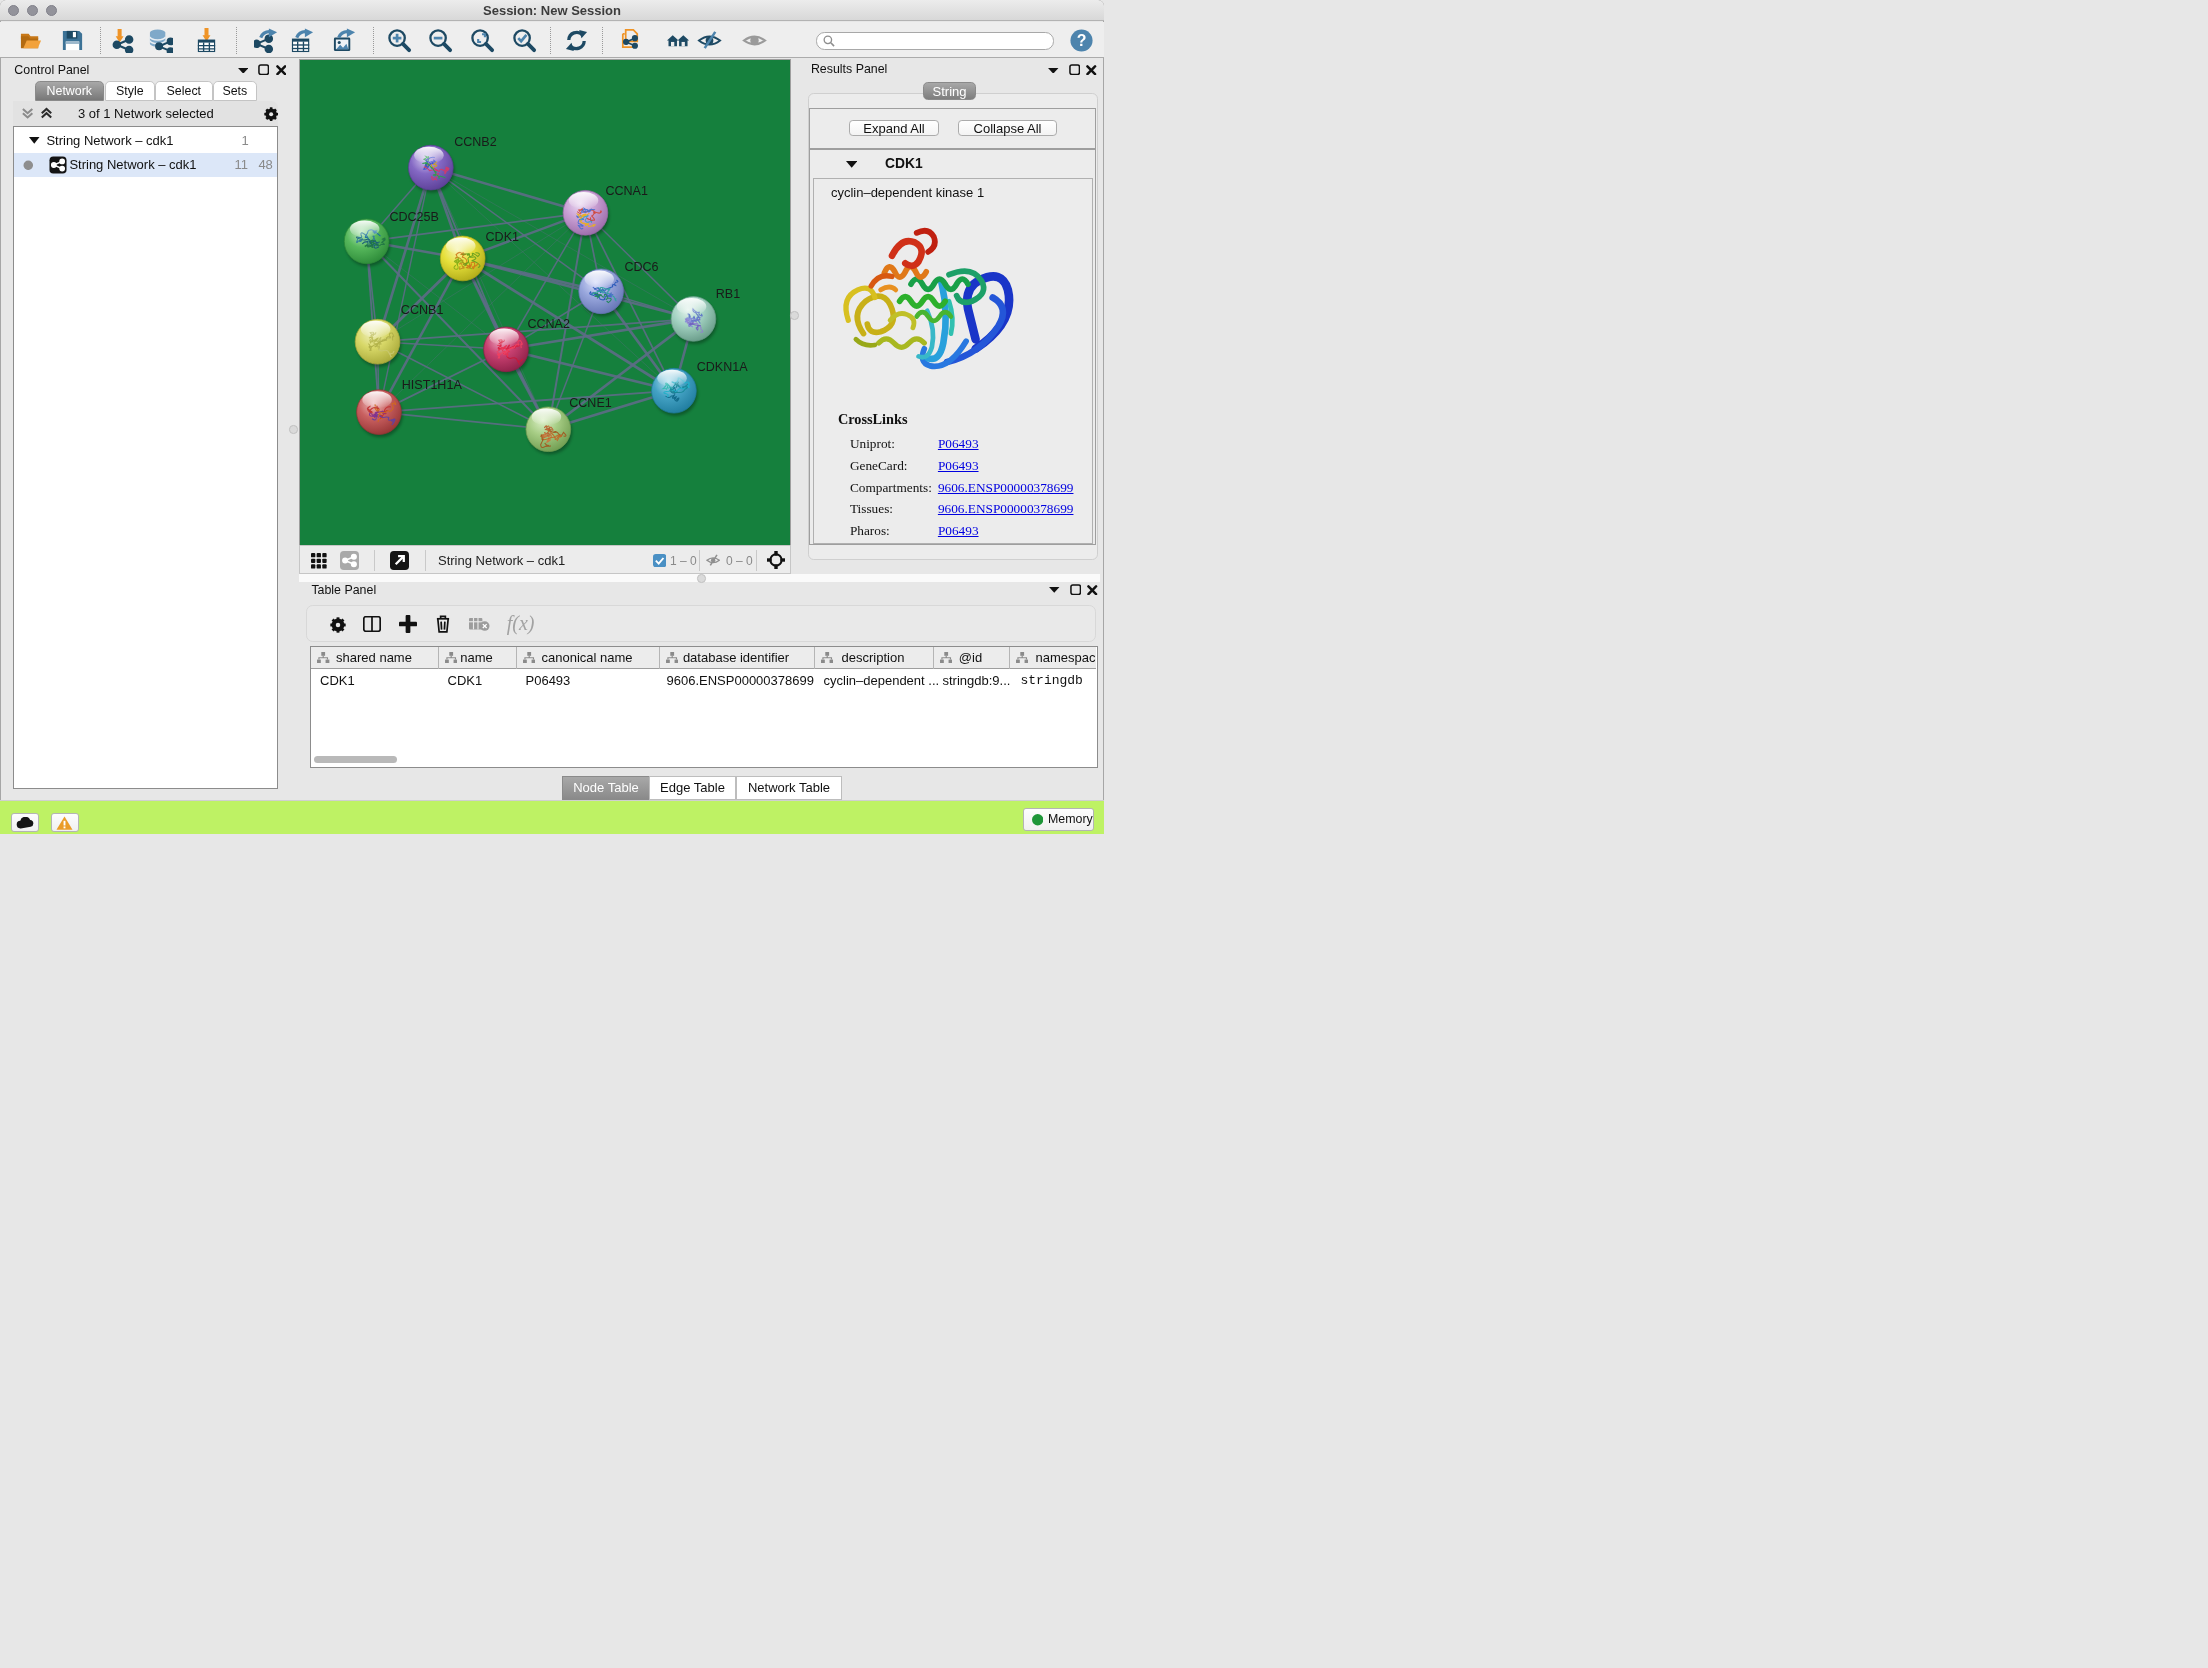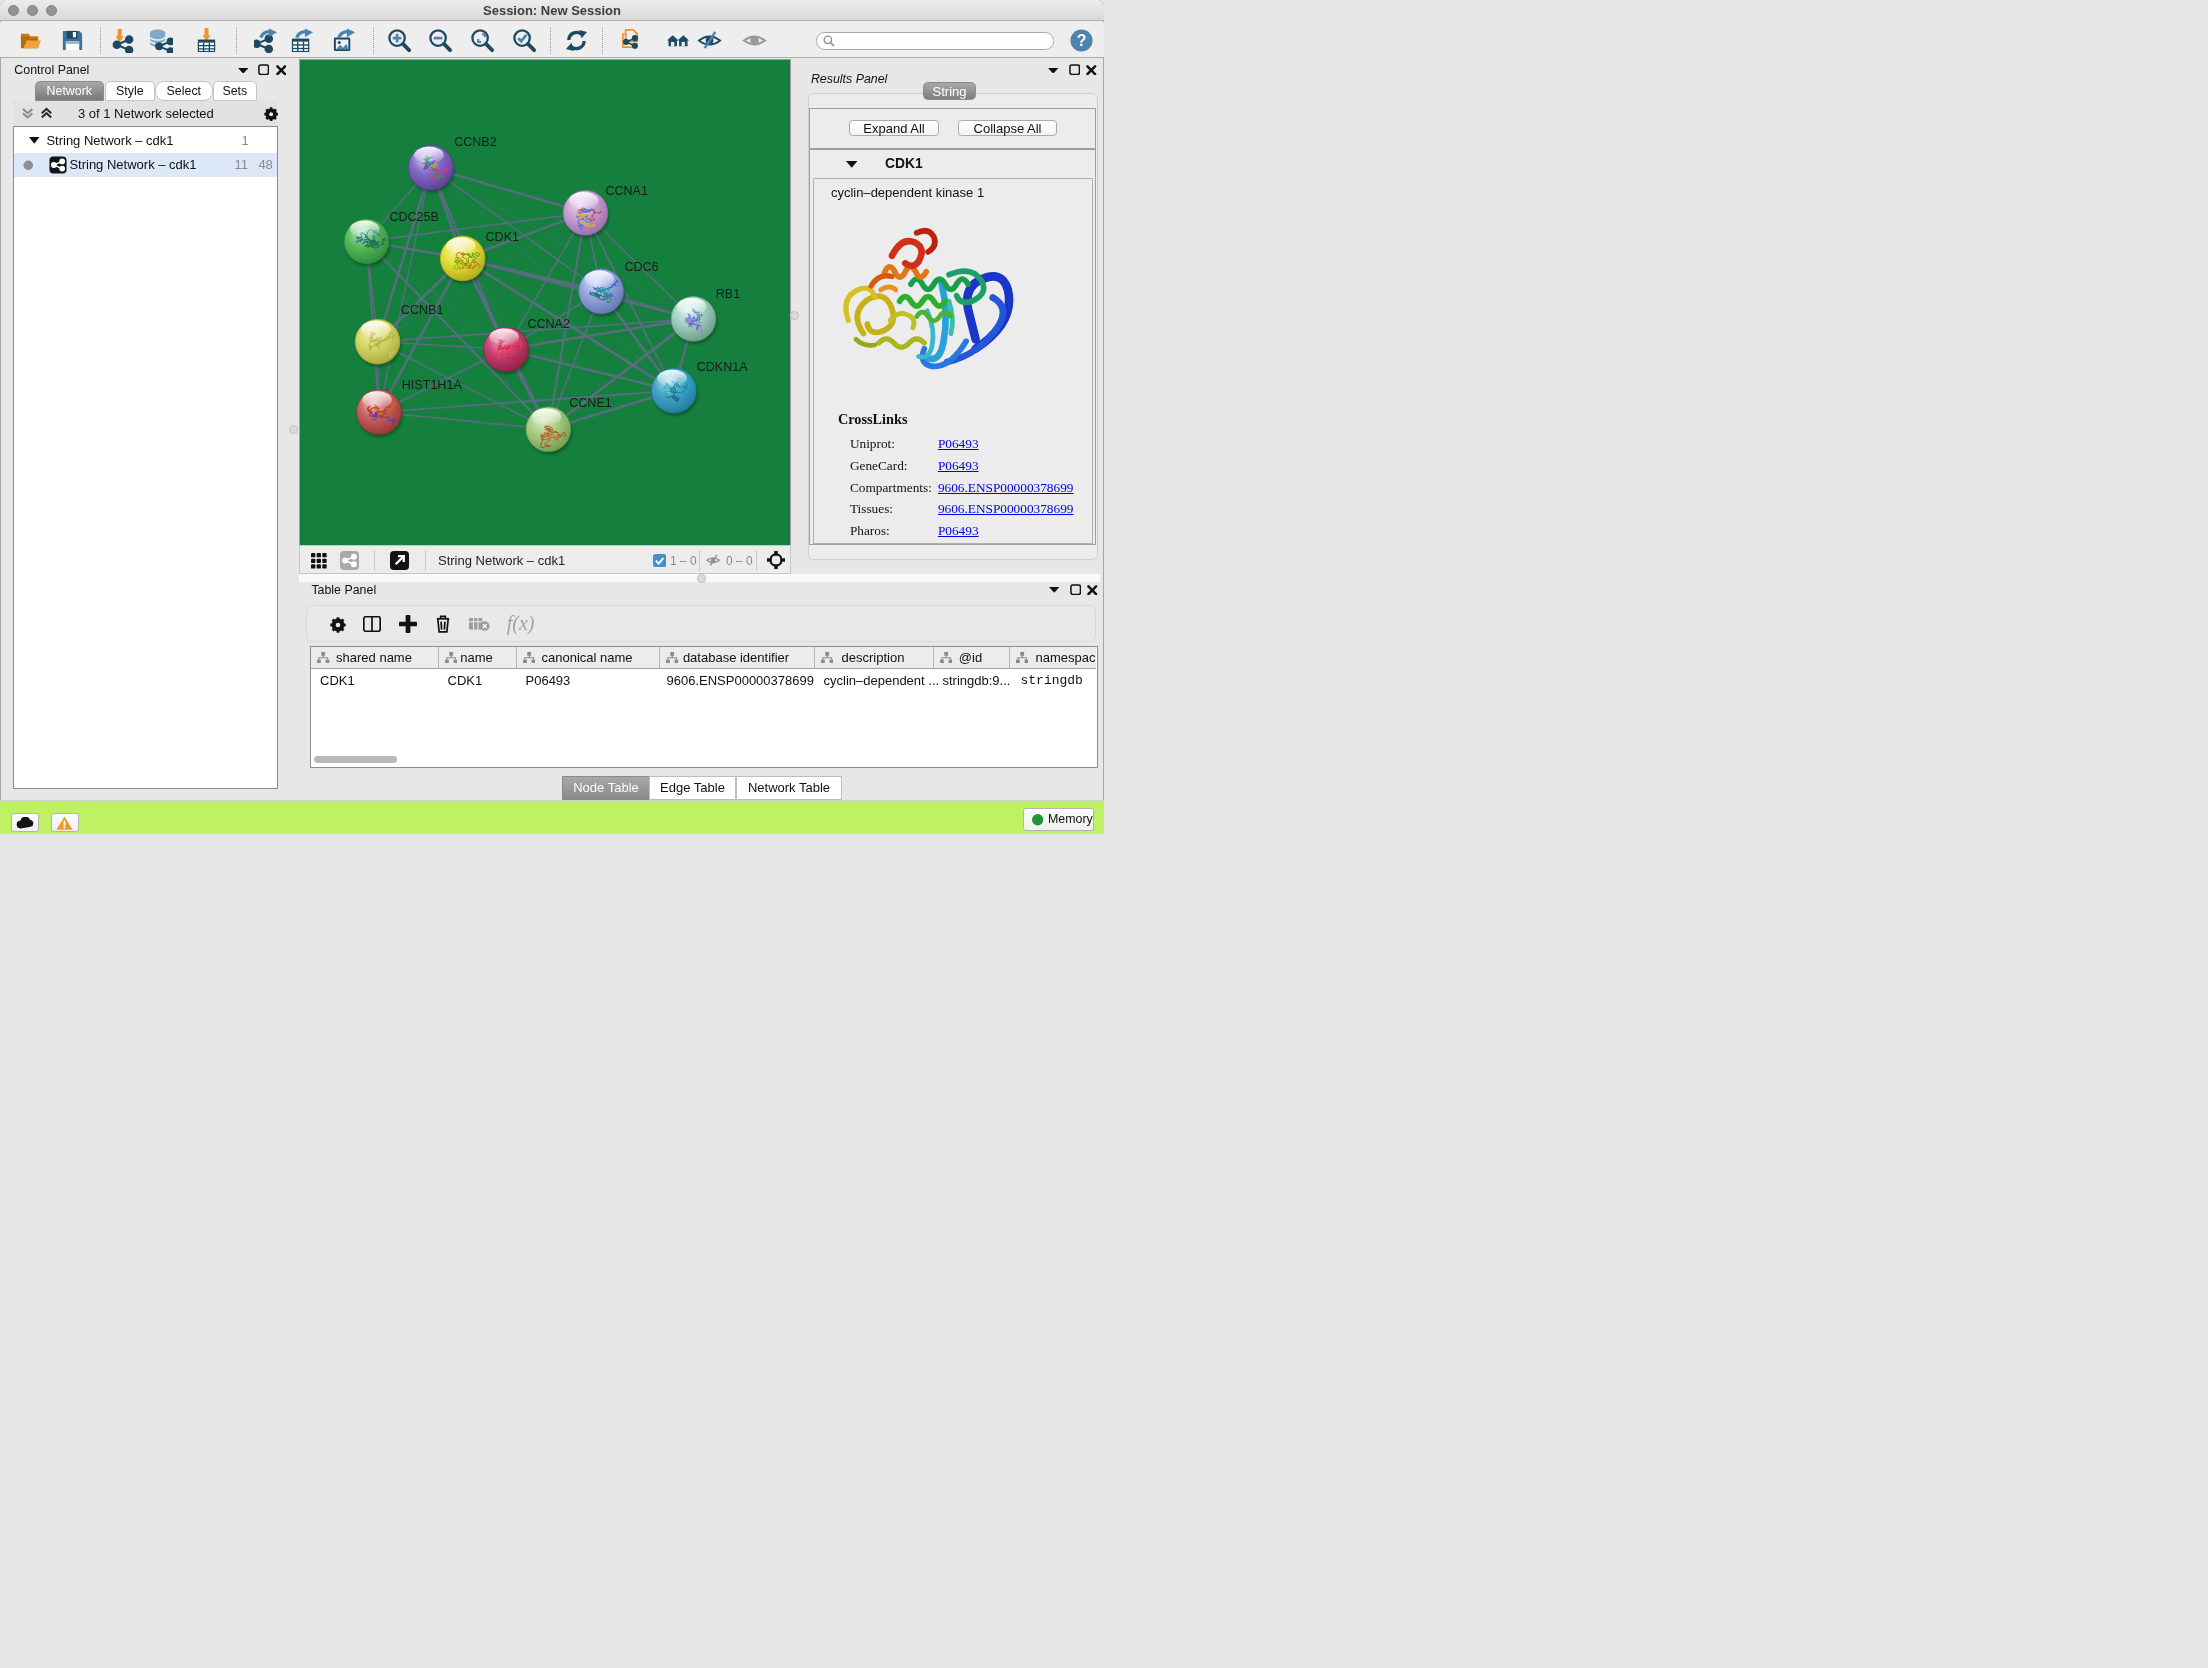--- a/index.html
+++ b/index.html
@@ -234,21 +234,21 @@
         <rect x="1" y="1" width="10" height="10" rx="2" fill="none" stroke="#111" stroke-width="1.6"></rect>
       </svg>
       <svg class="abs" style="left:271px;top:5.7px;" width="10.5" height="10.5" viewBox="0 0 11 11">
         <g stroke="#111" stroke-width="2.6" stroke-linecap="round">
           <line x1="1.5" y1="1.5" x2="9.5" y2="9.5"></line>
           <line x1="9.5" y1="1.5" x2="1.5" y2="9.5"></line>
         </g>
       </svg>
       <div class="tab tabsel" style="left:30px; width:69px;">Network</div>
       <div class="tab" style="left:100px; width:50px;">Style</div>
-      <div class="tab" style="left:150px; width:58px;border-radius:9px;">Select</div>
+      <div class="tab" style="left:150px; width:58px;">Select</div>
       <div class="tab" style="left:208px; width:44px;">Sets</div>
       <div id="cbar">
         <svg class="abs" style="left:7.6px;top:5.7px;" width="34" height="12.4" viewBox="0 0 36 13">
           <g fill="none" stroke="#8b8b8b" stroke-width="2.2">
             <path d="M2,2 l5,4.5 l5,-4.5"></path>
             <path d="M2,6.5 l5,4.5 l5,-4.5"></path>
           </g>
           <g fill="none" stroke="#2c2c2c" stroke-width="2.2">
             <path d="M22,6.5 l5,-4.5 l5,4.5"></path>
             <path d="M22,11 l5,-4.5 l5,4.5"></path>
@@ -661,21 +661,21 @@
         <circle cx="9.5" cy="9.5" r="6" fill="none" stroke="#111" stroke-width="2"></circle>
         <g fill="#111">
           <rect x="7.7" y="0" width="3.6" height="5"></rect>
           <rect x="7.7" y="14" width="3.6" height="5"></rect>
           <rect x="0" y="7.7" width="5" height="3.6"></rect>
           <rect x="14" y="7.7" width="5" height="3.6"></rect>
         </g>
       </svg>
     </div>
 <div id="rpanel">
-      <div class="ptitle" style="left:2.9px; top:13px;font-style:italic;">Results Panel</div>
+      <div class="ptitle" style="left:2.9px; top:3px;">Results Panel</div>
       <svg class="abs" style="left:240px;top:8.6px;" width="10.5" height="5.7" viewBox="0 0 11 6">
         <polygon points="0,0 11,0 5.5,6" fill="#111"></polygon>
       </svg>
       <svg class="abs" style="left:261px;top:4.8px;" width="11.4" height="11.4" viewBox="0 0 12 12">
         <rect x="1" y="1" width="10" height="10" rx="2" fill="none" stroke="#111" stroke-width="1.6"></rect>
       </svg>
       <svg class="abs" style="left:278px;top:5.7px;" width="10.5" height="10.5" viewBox="0 0 11 11">
         <g stroke="#111" stroke-width="2.6" stroke-linecap="round">
           <line x1="1.5" y1="1.5" x2="9.5" y2="9.5"></line>
           <line x1="9.5" y1="1.5" x2="1.5" y2="9.5"></line>

